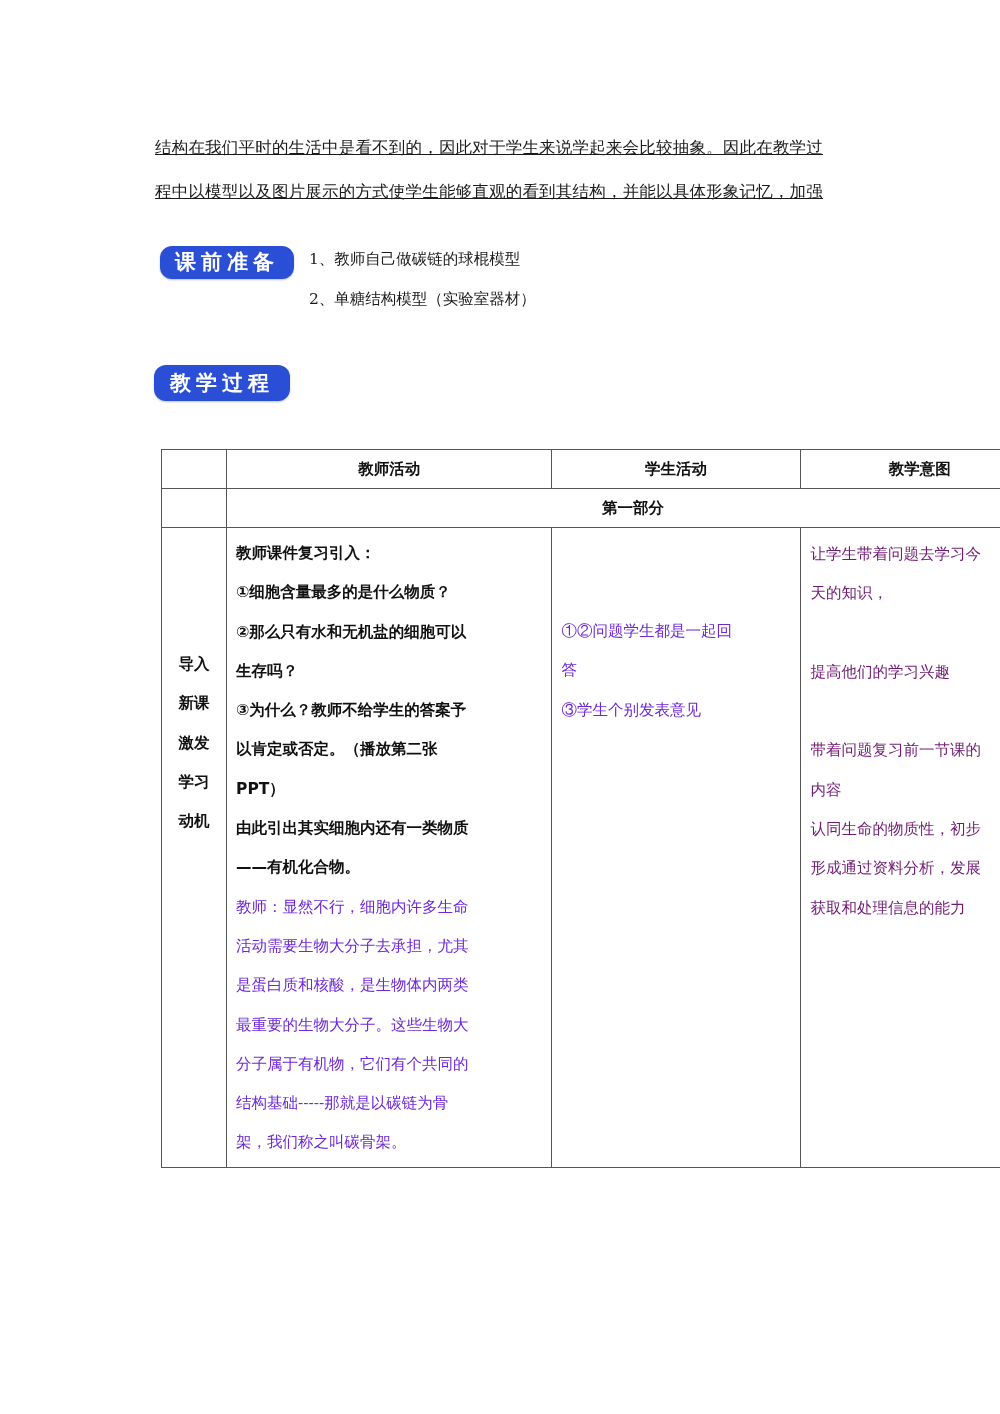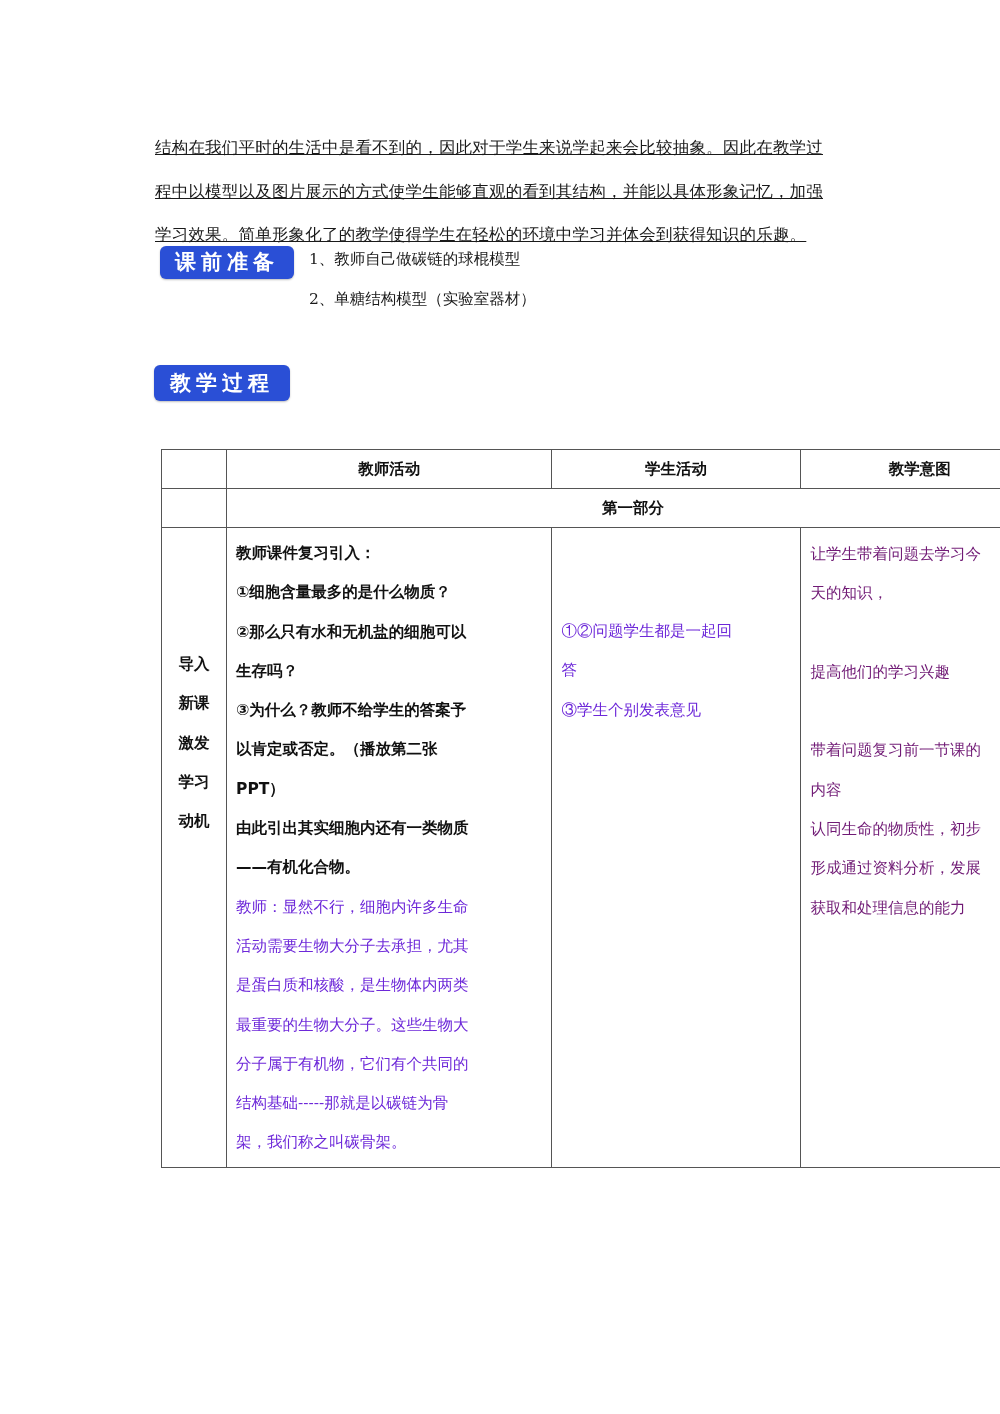--- a/index.html
+++ b/index.html
@@ -9,21 +9,21 @@
     color: #111;
   }
   .intro {
     position: absolute; left: 151px; top: 124px; width: 720px;
     font-size: 16.5px; line-height: 39.5px; letter-spacing: 0.2px;
     color: #1a1a1a;
   }
   .intro p { margin: 4px; white-space: nowrap; text-decoration: underline; }
   .badge {
     position: absolute; background: #2a4fd6; color: #fff;
-    border-radius: 6px; font-weight: bold; font-size: 21px;
+    border-radius: 12px; font-weight: bold; font-size: 21px;
     letter-spacing: 5px; text-align: center;
     box-shadow: 0 1px 2px rgba(0,0,0,0.25);
   }
   .badge-prep { left: 160px; top: 246px; width: 134px; height: 33px; line-height: 33px; }
   .badge-process { left: 154px; top: 365px; width: 136px; height: 36px; line-height: 36px; }
   .prep-list {
     position: absolute; left: 309px; top: 240px;
     font-family: "DejaVu Serif", "Liberation Serif", serif;
     font-size: 15.5px; line-height: 39.5px; color: #1a1a1a;
   }
@@ -59,21 +59,20 @@
   .student-body { padding-top: 84px; }
   .intent-body { padding: 6px 8px 4px 10px; line-height: 39.3px; font-family: Liberation Serif, serif; color: #701a75;}
   .spacer { height: 39.3px; }
 </style>
 </head>
 <body>
 
 <div class="intro">
   <p>结构在我们平时的生活中是看不到的，因此对于学生来说学起来会比较抽象。因此在教学过</p>
   <p>程中以模型以及图片展示的方式使学生能够直观的看到其结构，并能以具体形象记忆，加强</p>
-  <p>学习效果。简单形象化了的教学使得学生在轻松的环境中学习并体会到获得知识的乐趣。</p>
 </div>
 
 <div class="badge badge-prep">课前准备</div>
 
 <div class="prep-list">
   <div>1、教师自己做碳链的球棍模型</div>
   <div>2、单糖结构模型（实验室器材）</div>
 </div>
 
 <div class="badge badge-process">教学过程</div>

